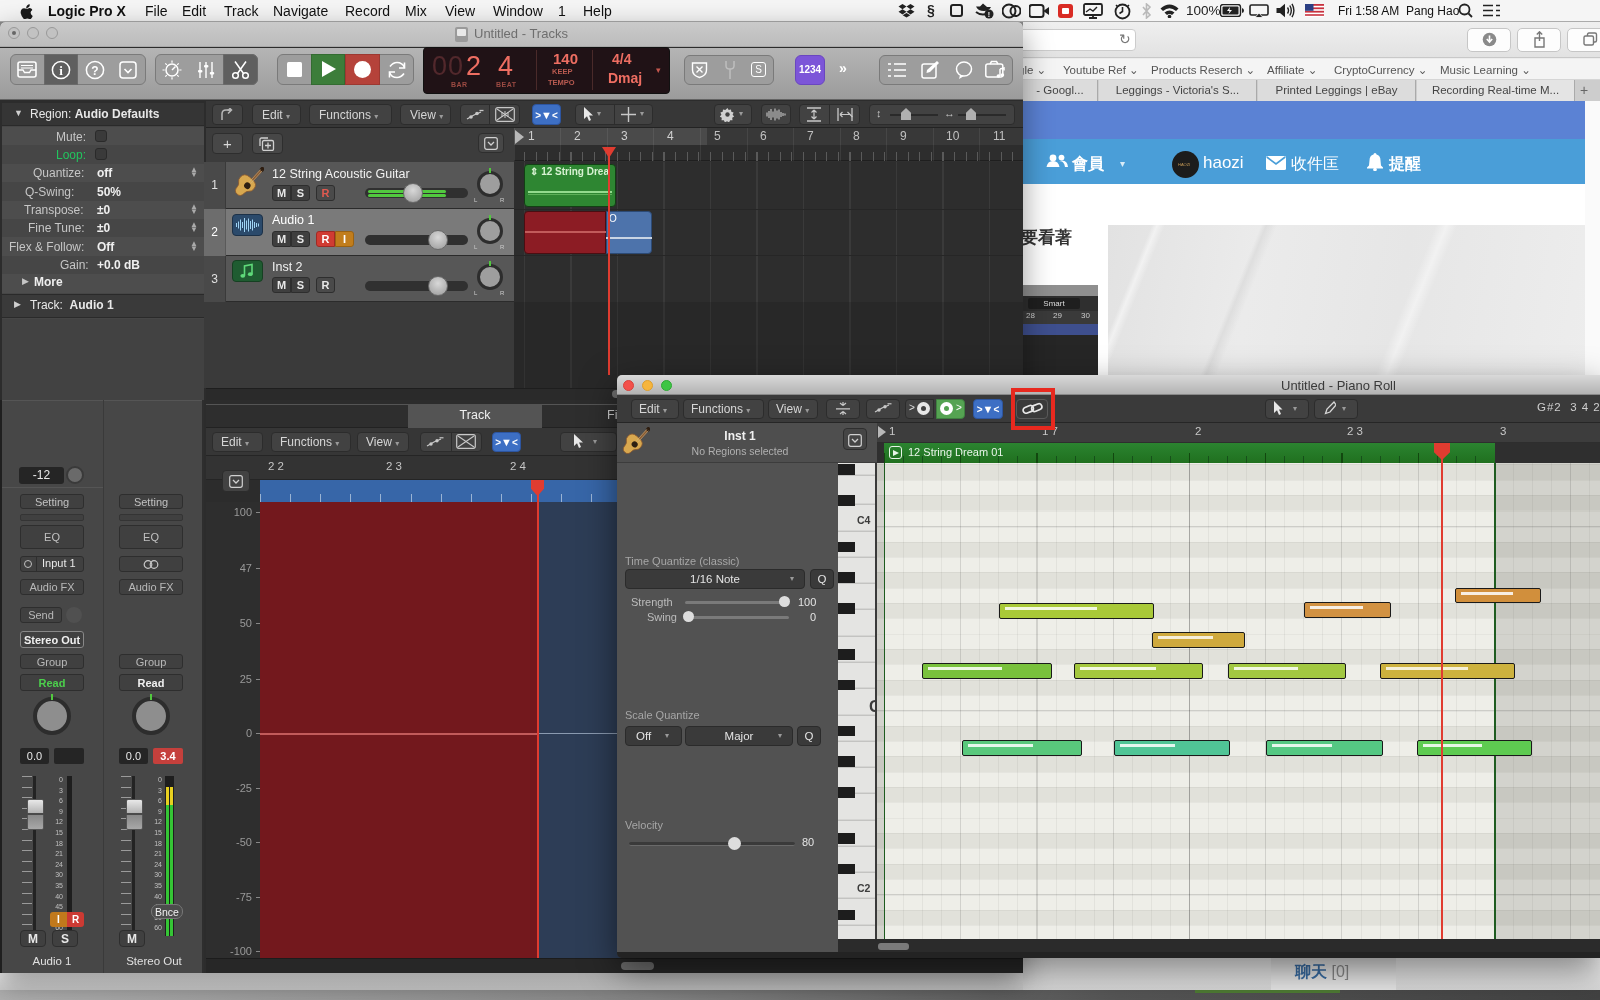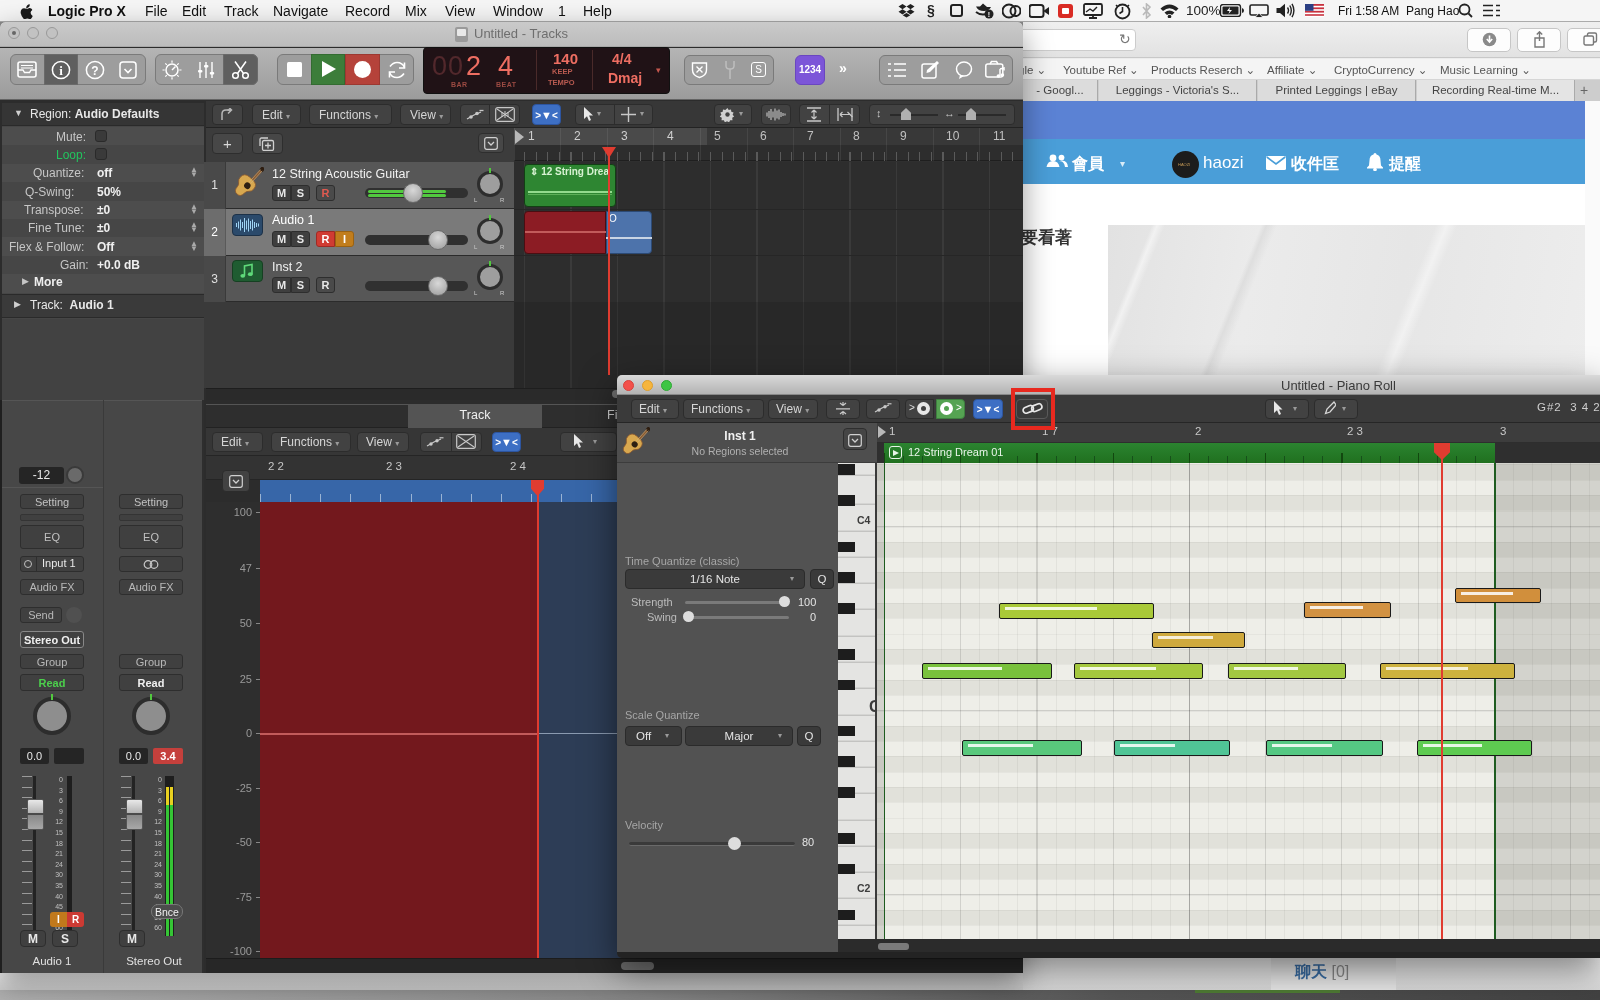--- a/index.html
+++ b/index.html
@@ -64,35 +64,47 @@
     </svg>
   <div class="tx" style="left:49px;top:132px;font-size:16px;color:#fff;font-weight:bold">會員</div>
   <div class="tx" style="left:97px;top:136px;font-size:10px;color:#d9ecf7">▾</div>
   <div class="ab" style="left:149px;top:129px;width:27px;height:27px;border-radius:50%;background:#1c1c1c"></div>
   <div class="tx" style="left:155px;top:140px;font-size:4px;color:#c59a56">HAOZI</div>
   <div class="tx" style="left:180px;top:131px;font-size:17px;color:#fff">haozi</div>
   <svg class="ab" style="left:243px;top:134px" width="20" height="14" viewBox="0 0 20 14">
       <rect x="0" y="0" width="20" height="14" rx="1.5" fill="#fff"></rect>
       <path d="M0.8 1 L10 8 L19.2 1" fill="none" stroke="#4a9ed8" stroke-width="1.6"></path>
     </svg>
-  <div class="tx" style="left:268px;top:132px;font-size:16px;color:#fff;font-weight:bold">收件匡</div>
+  <div class="tx" style="left:268px;top:132px;font-size:16px;color:#fff;font-weight:normal">收件匡</div>
   <svg class="ab" style="left:344px;top:131px" width="16" height="18" viewBox="0 0 16 18">
       <path d="M8 0 q1.5 0 1.5 1.5 q4 1 4 6 l0.5 5 l2 2 l0 1 l-16 0 l0 -1 l2 -2 l0.5 -5 q0 -5 4 -6 Q6.5 0 8 0 z" fill="#fff"></path>
       <circle cx="8" cy="16.5" r="1.8" fill="#fff"></circle>
     </svg>
   <div class="tx" style="left:366px;top:132px;font-size:16px;color:#fff;font-weight:bold">提醒</div>
 
   <div class="ab" style="left:0;top:162px;width:562px;height:41px;background:#fff"></div>
 
   <div class="ab" style="left:0;top:203px;width:85px;height:172px;background:#fff"></div>
   <div class="tx" style="left:-2px;top:204px;font-size:17px;color:#333;font-weight:bold">要看著</div>
 
   <div class="ab" style="left:85px;top:203px;width:477px;height:172px;background:linear-gradient(100deg,#e2e2e2 0%,#ebebeb 30%,#e6e6e6 60%,#ededed 100%)"></div>
   <div class="ab" style="left:85px;top:203px;width:477px;height:172px;background:linear-gradient(112deg,transparent 0 8%,rgba(255,255,255,0.5) 9%,transparent 10.5%,transparent 28%,rgba(210,210,210,0.5) 29%,transparent 31%,transparent 60%,rgba(255,255,255,0.45) 62%,transparent 64%)"></div>
 
+  <div class="ab" style="left:0;top:263px;width:75px;height:109px;background:#262626">
+    <div class="ab" style="left:0;top:0;width:75px;height:11px;background:#8f8f8f"></div>
+    <div class="ab" style="left:0;top:11px;width:75px;height:15px;background:#2f2f2f"></div>
+    <div class="ab" style="left:5px;top:13px;width:52px;height:11px;background:#1f1f1f;border-radius:2px;color:#ddd;font-size:8px;text-align:center;line-height:11px">Smart</div>
+    <div class="ab" style="left:0;top:26px;width:75px;height:13px;background:#3a3a3a;color:#ccc;font-size:8px">
+      <span style="position:absolute;left:3px">28</span>
+        <span style="position:absolute;left:30px">29</span>
+        <span style="position:absolute;left:58px">30</span>
+    </div>
+    <div class="ab" style="left:0;top:39px;width:75px;height:11px;background:#3e4f8e"></div>
+    <div class="ab" style="left:0;top:99px;width:75px;height:10px;background:#5a3f8e"></div>
+  </div>
 
   <div class="ab" style="left:562px;top:79px;width:15px;height:296px;background:#fafafa"></div>
 
   <div class="ab" style="left:0;top:932px;width:577px;height:36px;background:linear-gradient(#fbfbfb,#d8d8d8)"></div>
   <div class="ab" style="left:248px;top:936px;width:125px;height:32px;background:#e8e8e8"></div>
   <div class="tx" style="left:272px;top:940px;font-size:16px;color:#3a6ea5;font-weight:bold">聊天 <span style="color:#8a8a8a;font-weight:normal">[0]</span></div>
 </div>
 
 <div class="ab" style="left:0;top:0;width:1600px;height:22px;background:#f5f5f5;border-bottom:1px solid #ababab">
   <svg class="ab" style="left:20px;top:4px" width="13" height="15" viewBox="0 0 13 15">

